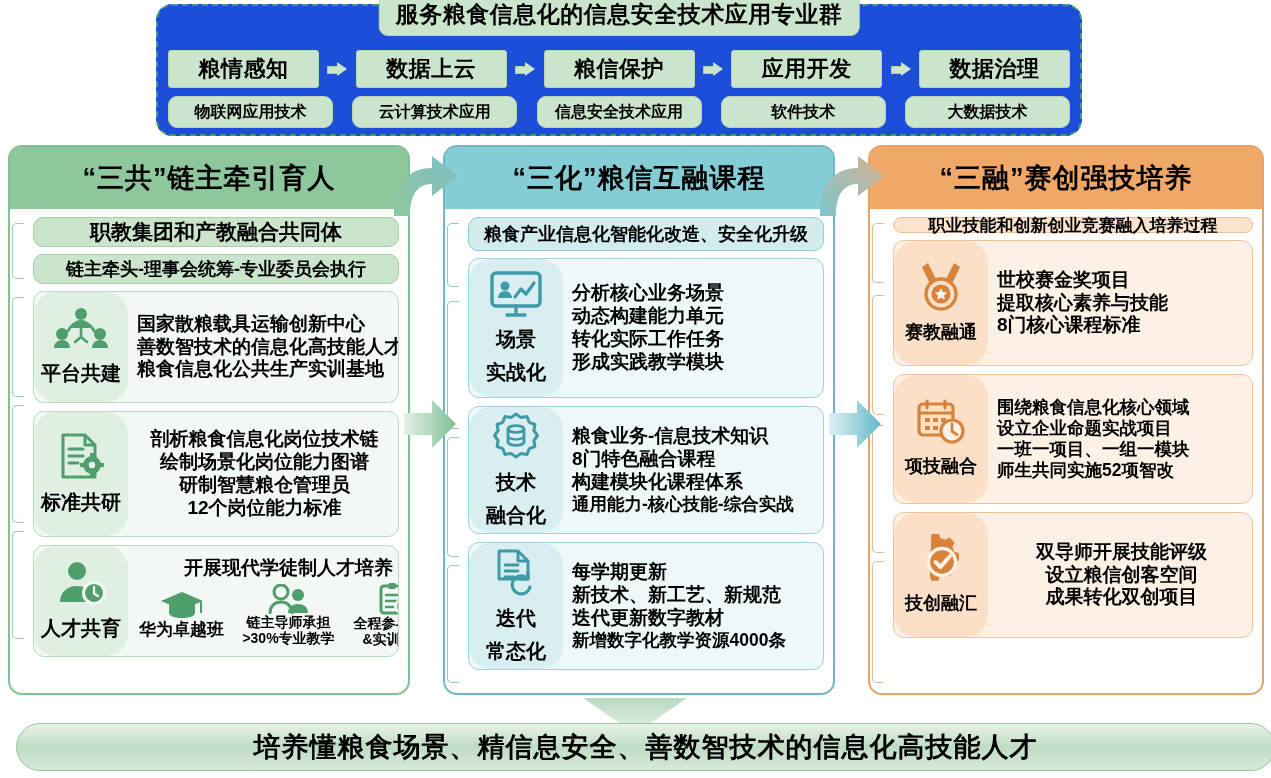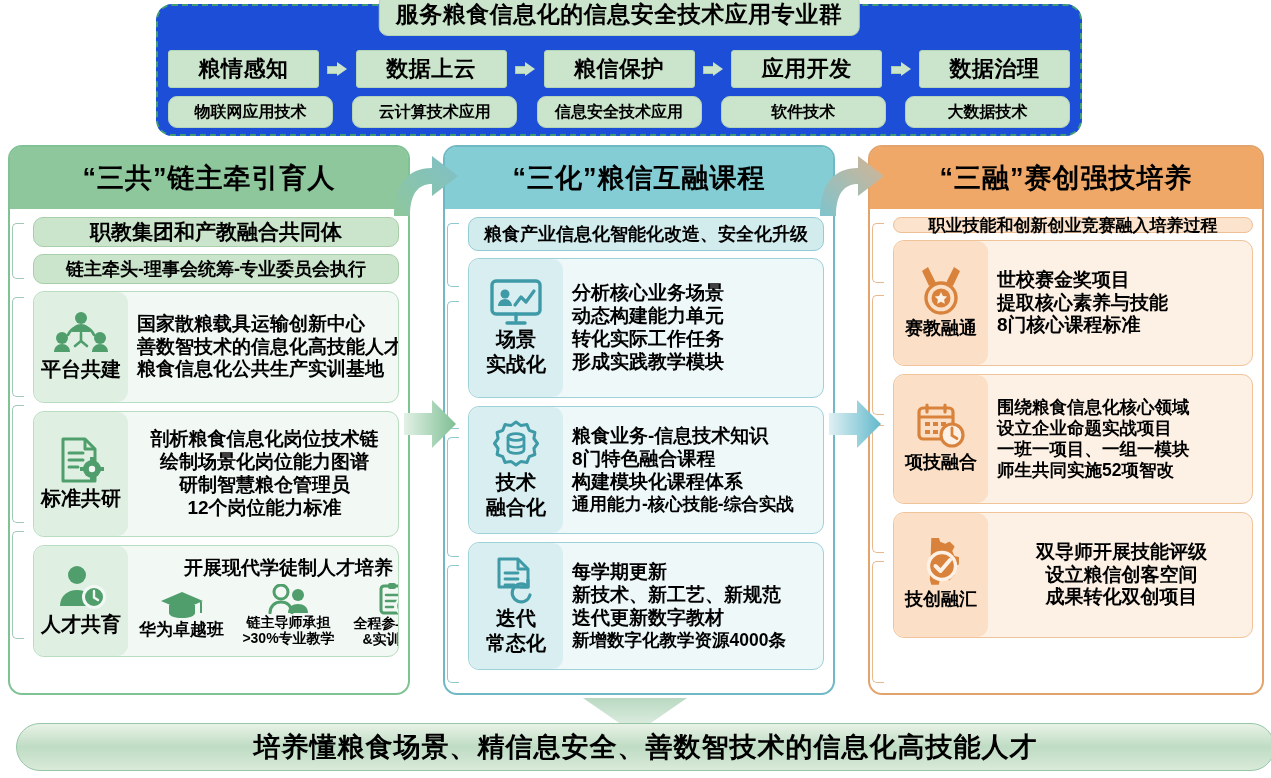--- a/index.html
+++ b/index.html
@@ -90,23 +90,23 @@
   
   .card {
     display: flex; align-items: stretch;
     border-radius: 11px; margin-bottom: 8px; overflow: hidden;
   }
   .card-left  { background: #f2f8f3; border: 1.5px solid #b7dcc0; }
   .card-mid   { background: #eef8f9; border: 1.5px solid #9ed2d9; }
   .card-right { background: #fdf1e5; border: 1.5px solid #f0c399; }
 
   .card-tag {
-    flex: 0 0 94px; border-radius: 11px;
+    flex: 0 0 94px; border-radius: 22px;
     display: flex; flex-direction: column; align-items: center; justify-content: center;
-    gap: 4px; padding: 4px 0 6px 0;
+    gap: 12px; padding: 4px 0 6px 0;
   }
   .card-left  .card-tag { background: #dff0e3; }
   .card-mid   .card-tag { background: #d9eef0; }
   .card-right .card-tag { background: #fbe0c7; }
 
   .tag-label { font-size: 20px; font-weight: bold; color: #000; line-height: 1.06; text-align: center; }
   .tag-label.two { font-size: 20px; }
   .tag-label.small { font-size: 18px; }
 
   .card-text {

